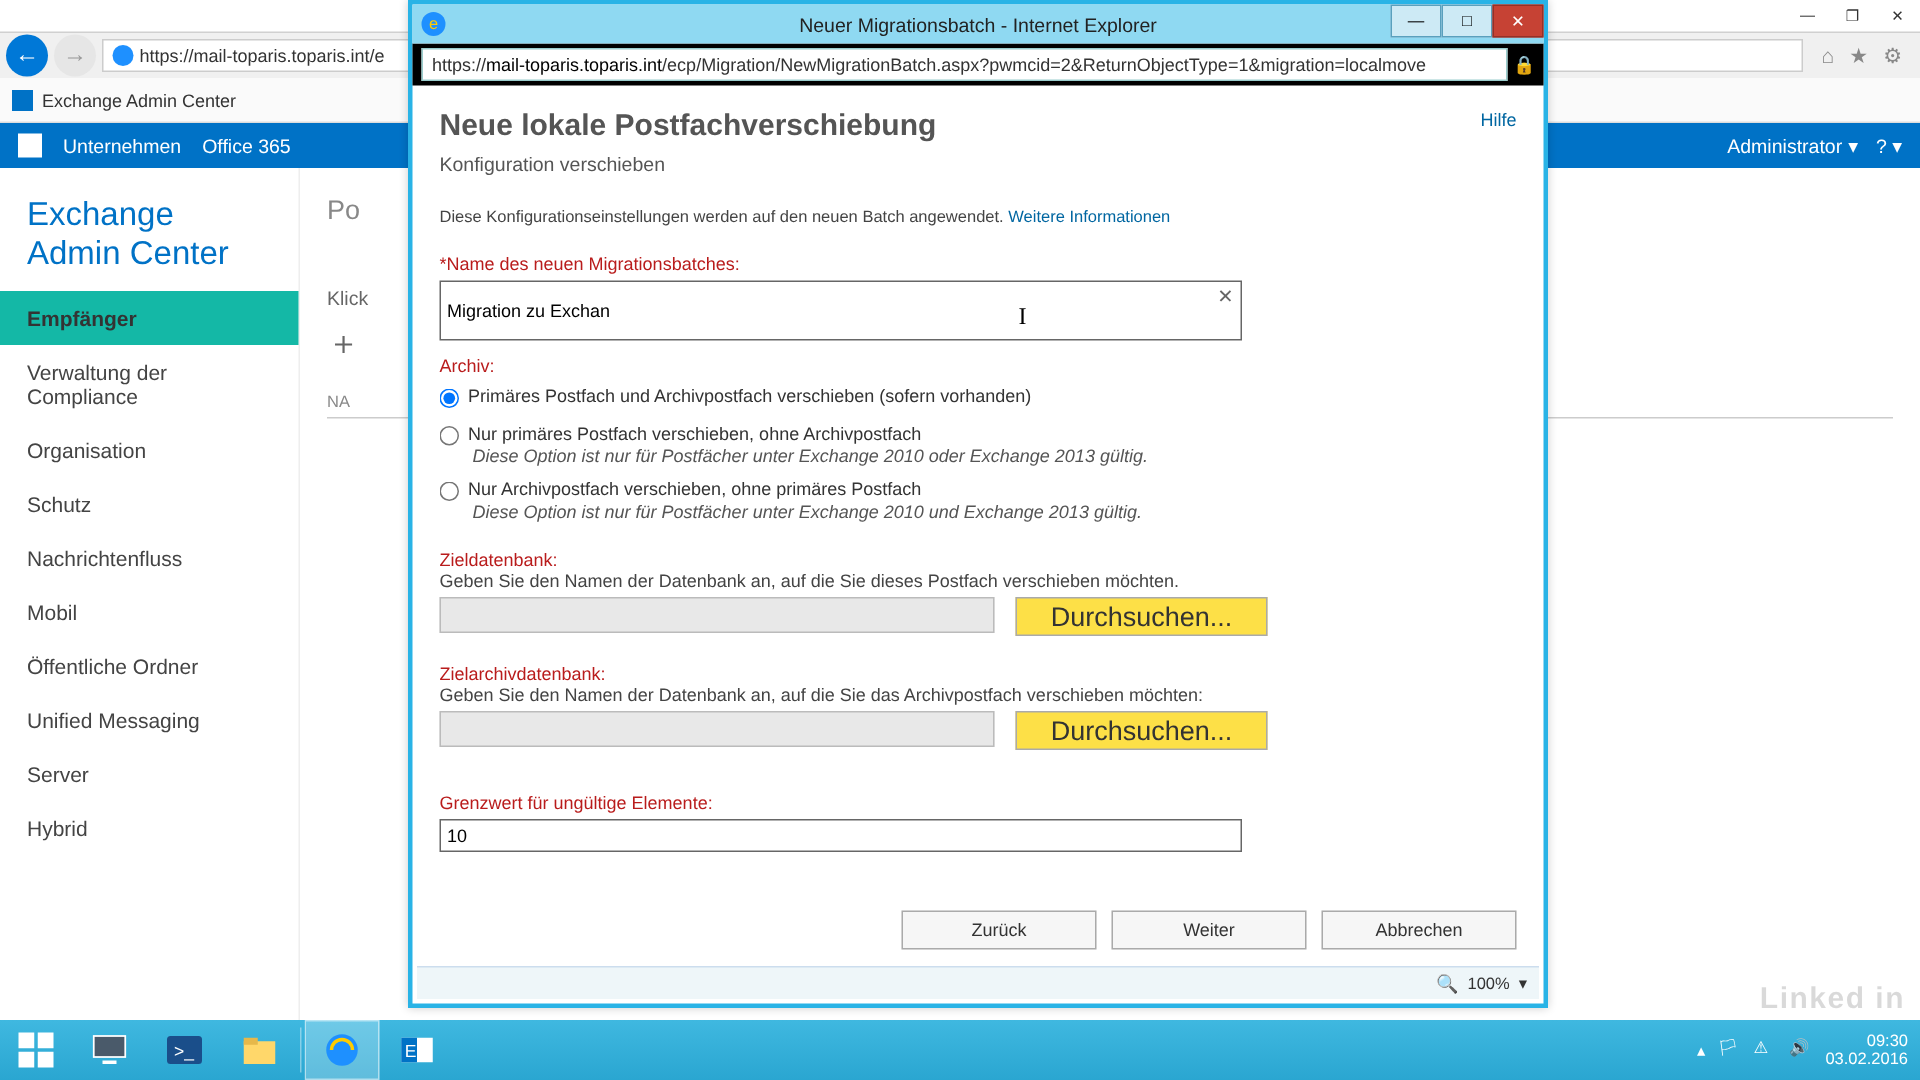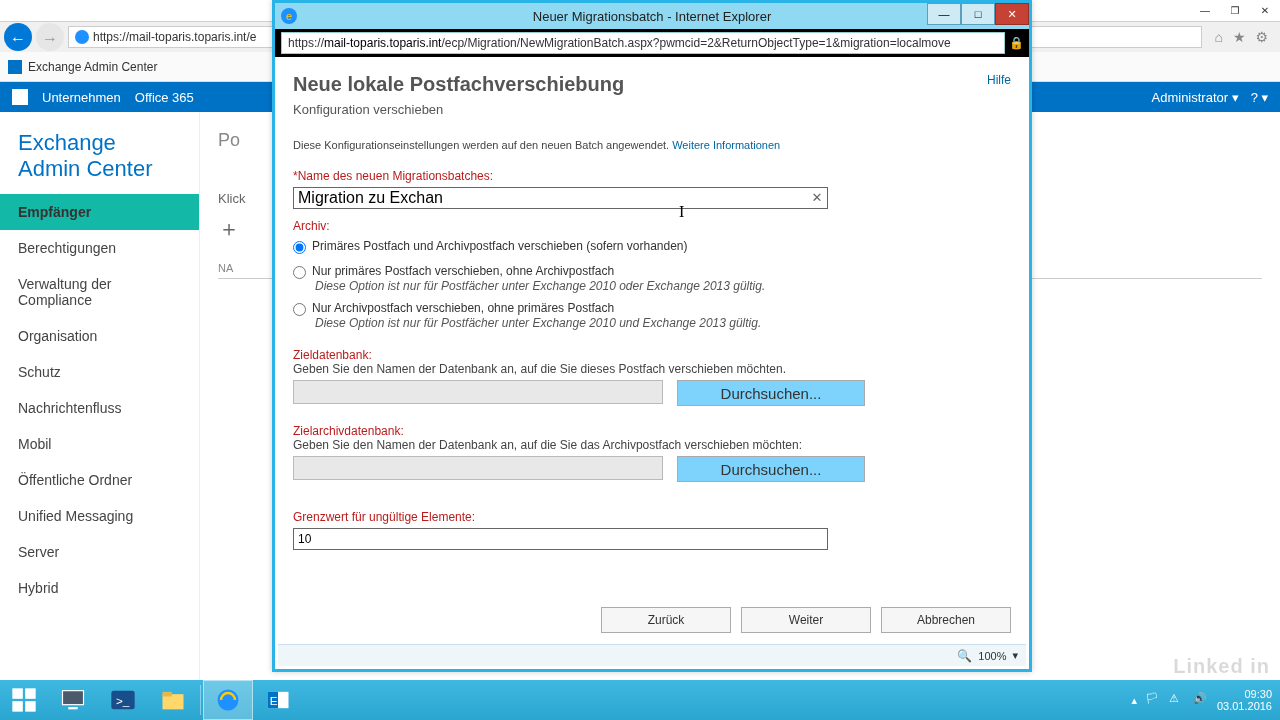--- a/index.html
+++ b/index.html
@@ -48,29 +48,29 @@
 .pop-url b { color: #000; font-weight: 400; }
 .pop-lock { width: 14px; height: 14px; color: #998500; font-size: 12px; }
 .popup-body { padding: 16px 18px 10px; position: relative; height: calc(100% - 54px - 26px); overflow: hidden; }
 .help-link { position: absolute; right: 18px; top: 16px; color: #0066a1; font-size: 12px; }
 .h1 { font-size: 20px; color: #555; font-weight: 700; }
 .h2 { font-size: 13px; color: #555; margin-top: 6px; }
 .desc { font-size: 11px; color: #444; margin-top: 22px; }
 .desc a { color: #0066a1; text-decoration: none; }
 .lbl { font-size: 12px; color: #b91c1c; margin-top: 18px; display: block; }
 .input-row { position: relative; margin-top: 4px; }
-.txt { width: 535px; height: 22px; border: 1px solid #666; font-size: 16px; padding: 0 20px 0 4px; }
+.txt { width: 535px; height: 40px; border: 1px solid #666; font-size: 12px; padding: 0 20px 0 4px; }
 .clear-x { position: absolute; left: 516px; top: 3px; width: 16px; height: 16px; color: #666; font-size: 13px; cursor: pointer; text-align: center; }
 .radio-group { margin-top: 6px; }
 .radio-row { display: flex; align-items: flex-start; gap: 6px; font-size: 12px; color: #333; margin-top: 6px; }
 .radio-row input { margin-top: 2px; }
 .radio-note { font-style: italic; color: #555; font-size: 12px; margin-left: 22px; }
 .db-row { display: flex; gap: 14px; margin-top: 4px; }
 .db-input { width: 370px; height: 24px; background: #e8e8e8; border: 1px solid #bbb; }
-.browse-btn { width: 188px; height: 26px; border: 1px solid #aaa; background: #7dd3fc; font-size: 15px; color: #333; cursor: pointer; }
+.browse-btn { width: 168px; height: 26px; border: 1px solid #aaa; background: #fde047; font-size: 18px; color: #333; cursor: pointer; }
 .bad-input { width: 535px; height: 22px; border: 1px solid #666; font-size: 12px; padding: 0 4px; margin-top: 4px; }
 .button-row { position: absolute; bottom: 10px; right: 18px; display: flex; gap: 10px; }
 .dlg-btn { width: 130px; height: 26px; border: 1px solid #aaa; background: #f6f6f6; font-size: 12px; color: #333; cursor: pointer; }
 .pop-status { position: absolute; bottom: 3px; left: 3px; right: 3px; height: 22px; background: #eef6f9; border-top: 1px solid #cde; display: flex; justify-content: flex-end; align-items: center; padding-right: 8px; gap: 6px; font-size: 11px; color: #333; }
 .zoom-ico { font-size: 12px; }
 .cursor-i { position: absolute; left: 404px; top: 200px; font-size: 16px; color: #000; pointer-events: none; font-family: serif; }
 
 
 .taskbar { position: absolute; left: 0; bottom: 0; width: 100%; height: 40px; background: linear-gradient(#3fb8e0,#2aa6d1); display: flex; align-items: center; justify-content: space-between; }
 .task-left { display: flex; align-items: center; height: 100%; }
@@ -123,21 +123,20 @@
         <span>Administrator</span>
         <span>▾</span>
       </span>
       <span><span>?</span> ▾</span>
     </div>
   </div>
   <div class="eac-body">
     <div class="eac-side">
       <div class="eac-title">Exchange Admin Center</div>
       <div class="nav-item active">Empfänger</div>
-      <div class="nav-item">Berechtigungen</div>
       <div class="nav-item">Verwaltung der Compliance</div>
       <div class="nav-item">Organisation</div>
       <div class="nav-item">Schutz</div>
       <div class="nav-item">Nachrichtenfluss</div>
       <div class="nav-item">Mobil</div>
       <div class="nav-item">Öffentliche Ordner</div>
       <div class="nav-item">Unified Messaging</div>
       <div class="nav-item">Server</div>
       <div class="nav-item">Hybrid</div>
     </div>
@@ -278,16 +277,16 @@
         </svg>
     </div>
   </div>
   <div class="task-right">
     <span>▴</span>
     <span class="tray-ico">🏳</span>
     <span class="tray-ico">⚠</span>
     <span class="tray-ico">🔊</span>
     <div class="clock">
       <div>09:30</div>
-      <div>03.01.2016</div>
+      <div>03.02.2016</div>
     </div>
   </div>
 </div>
 
 </body></html>

